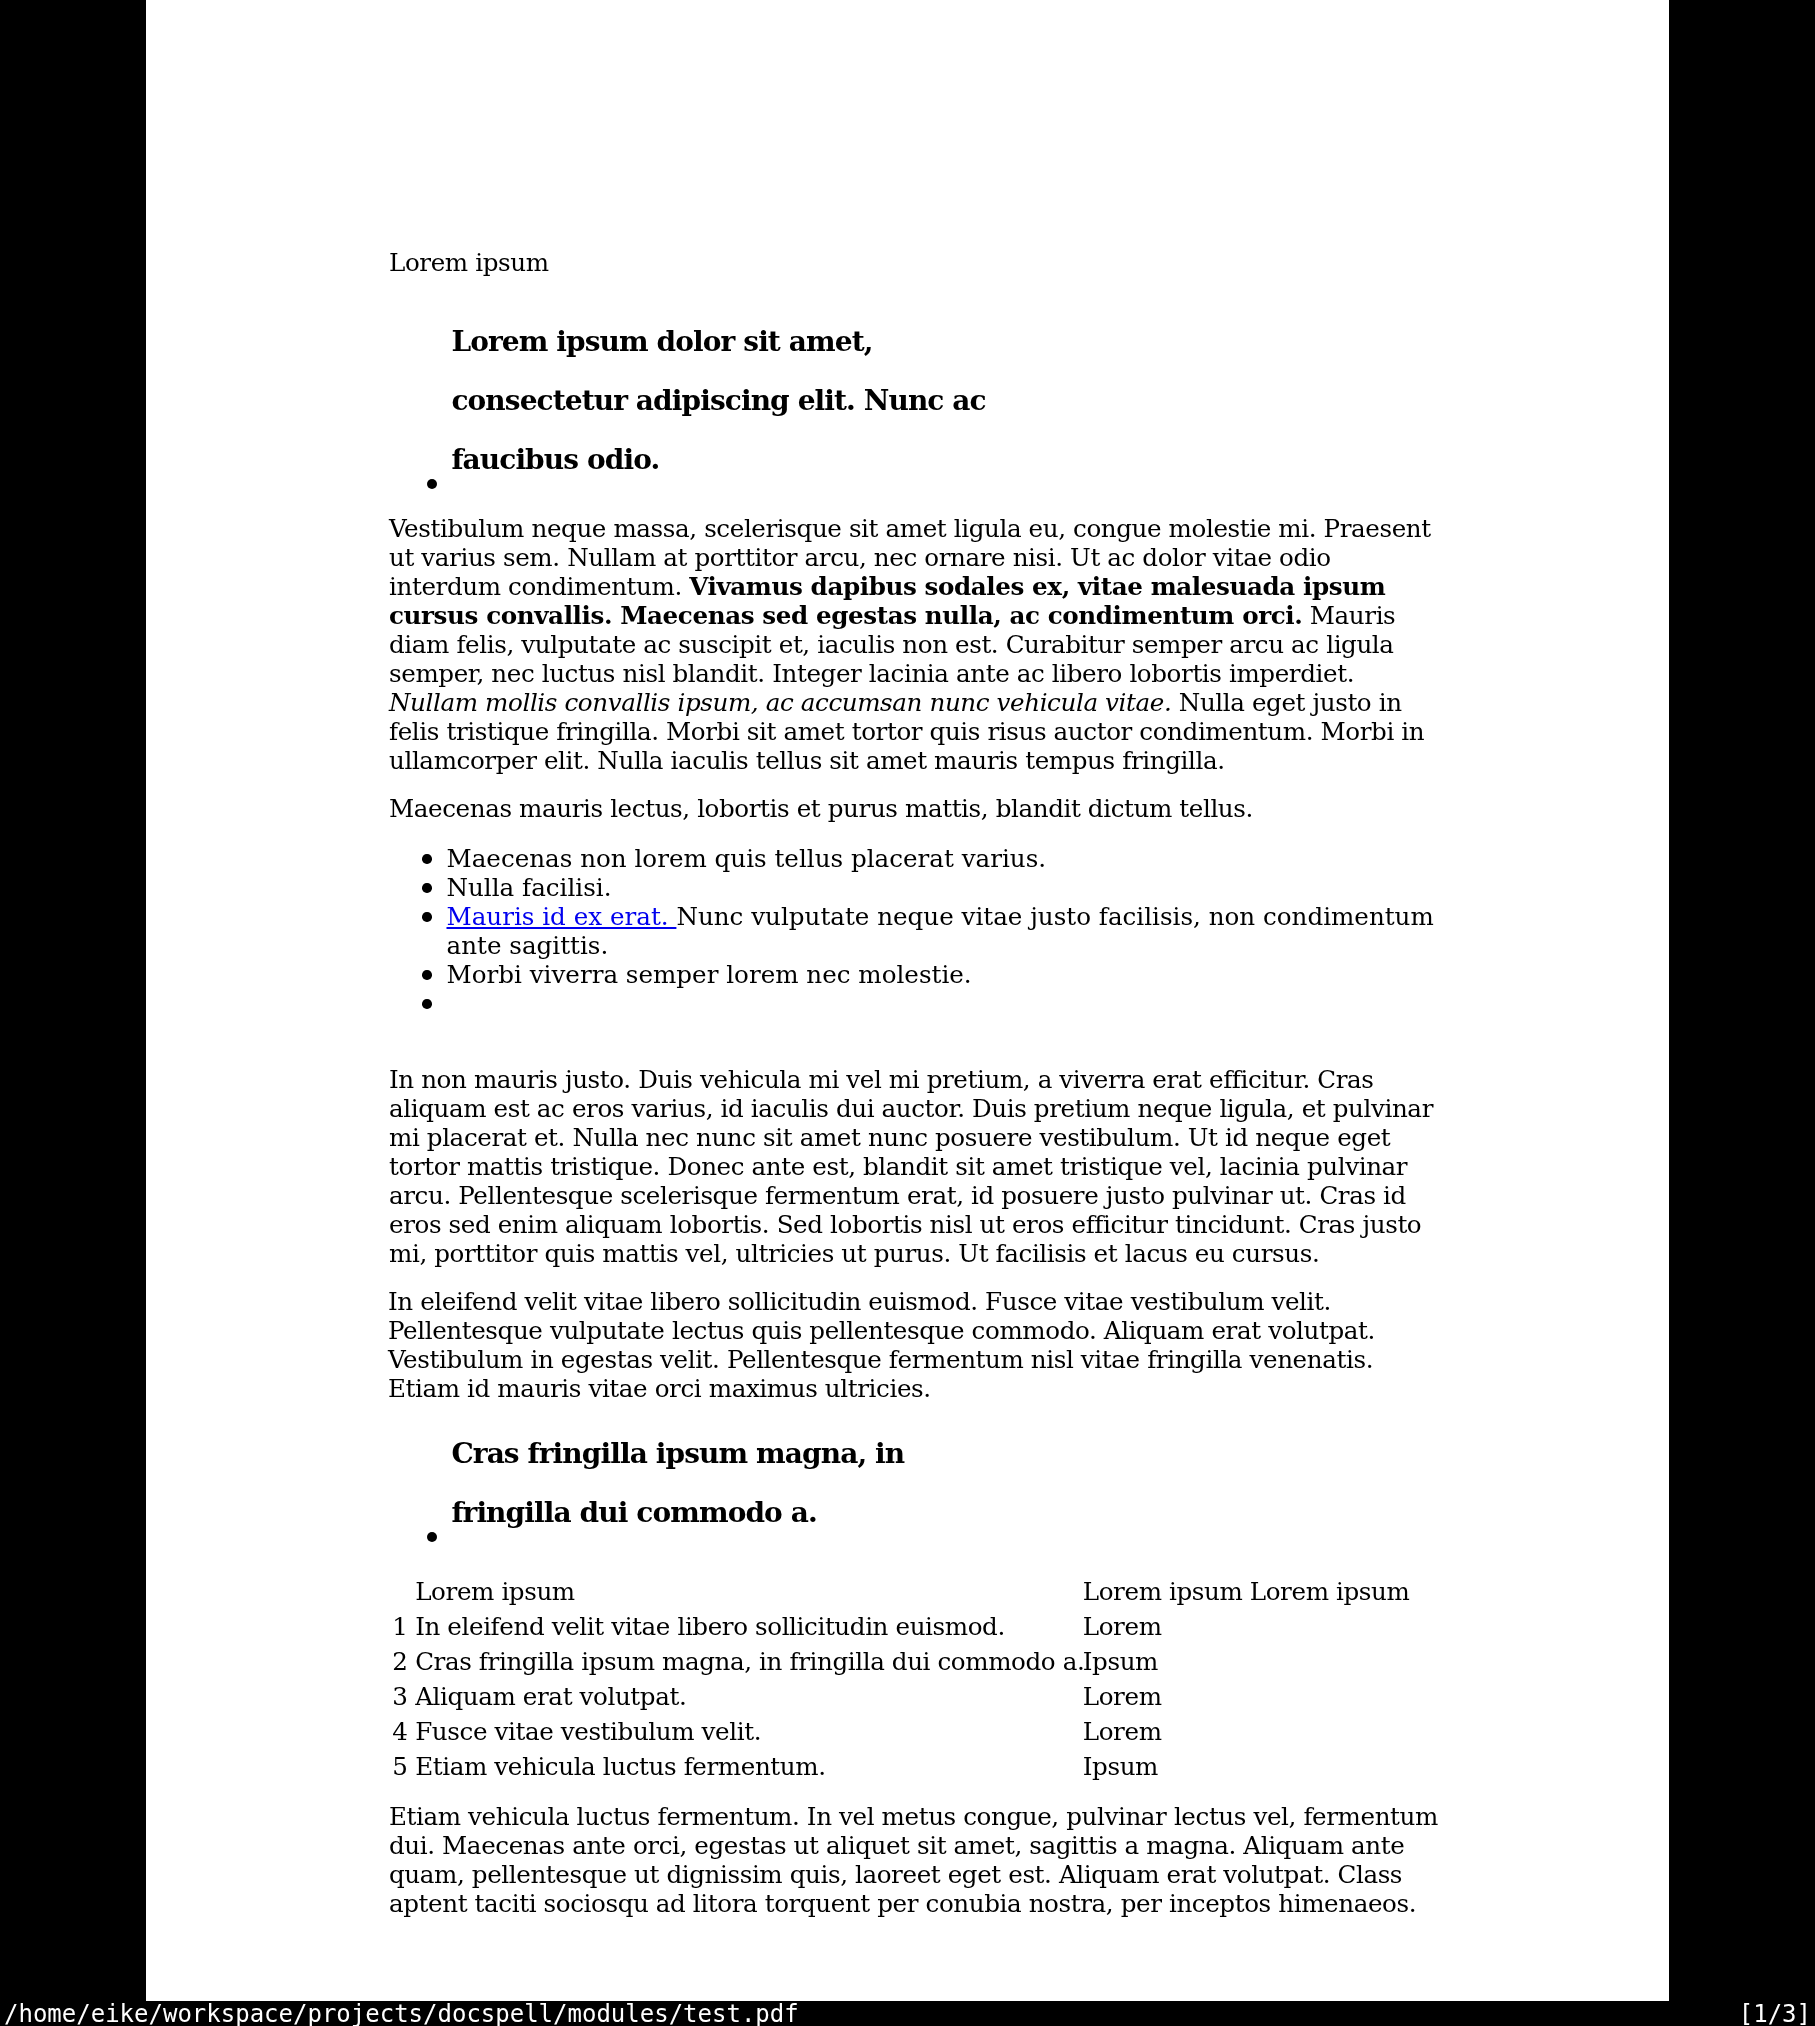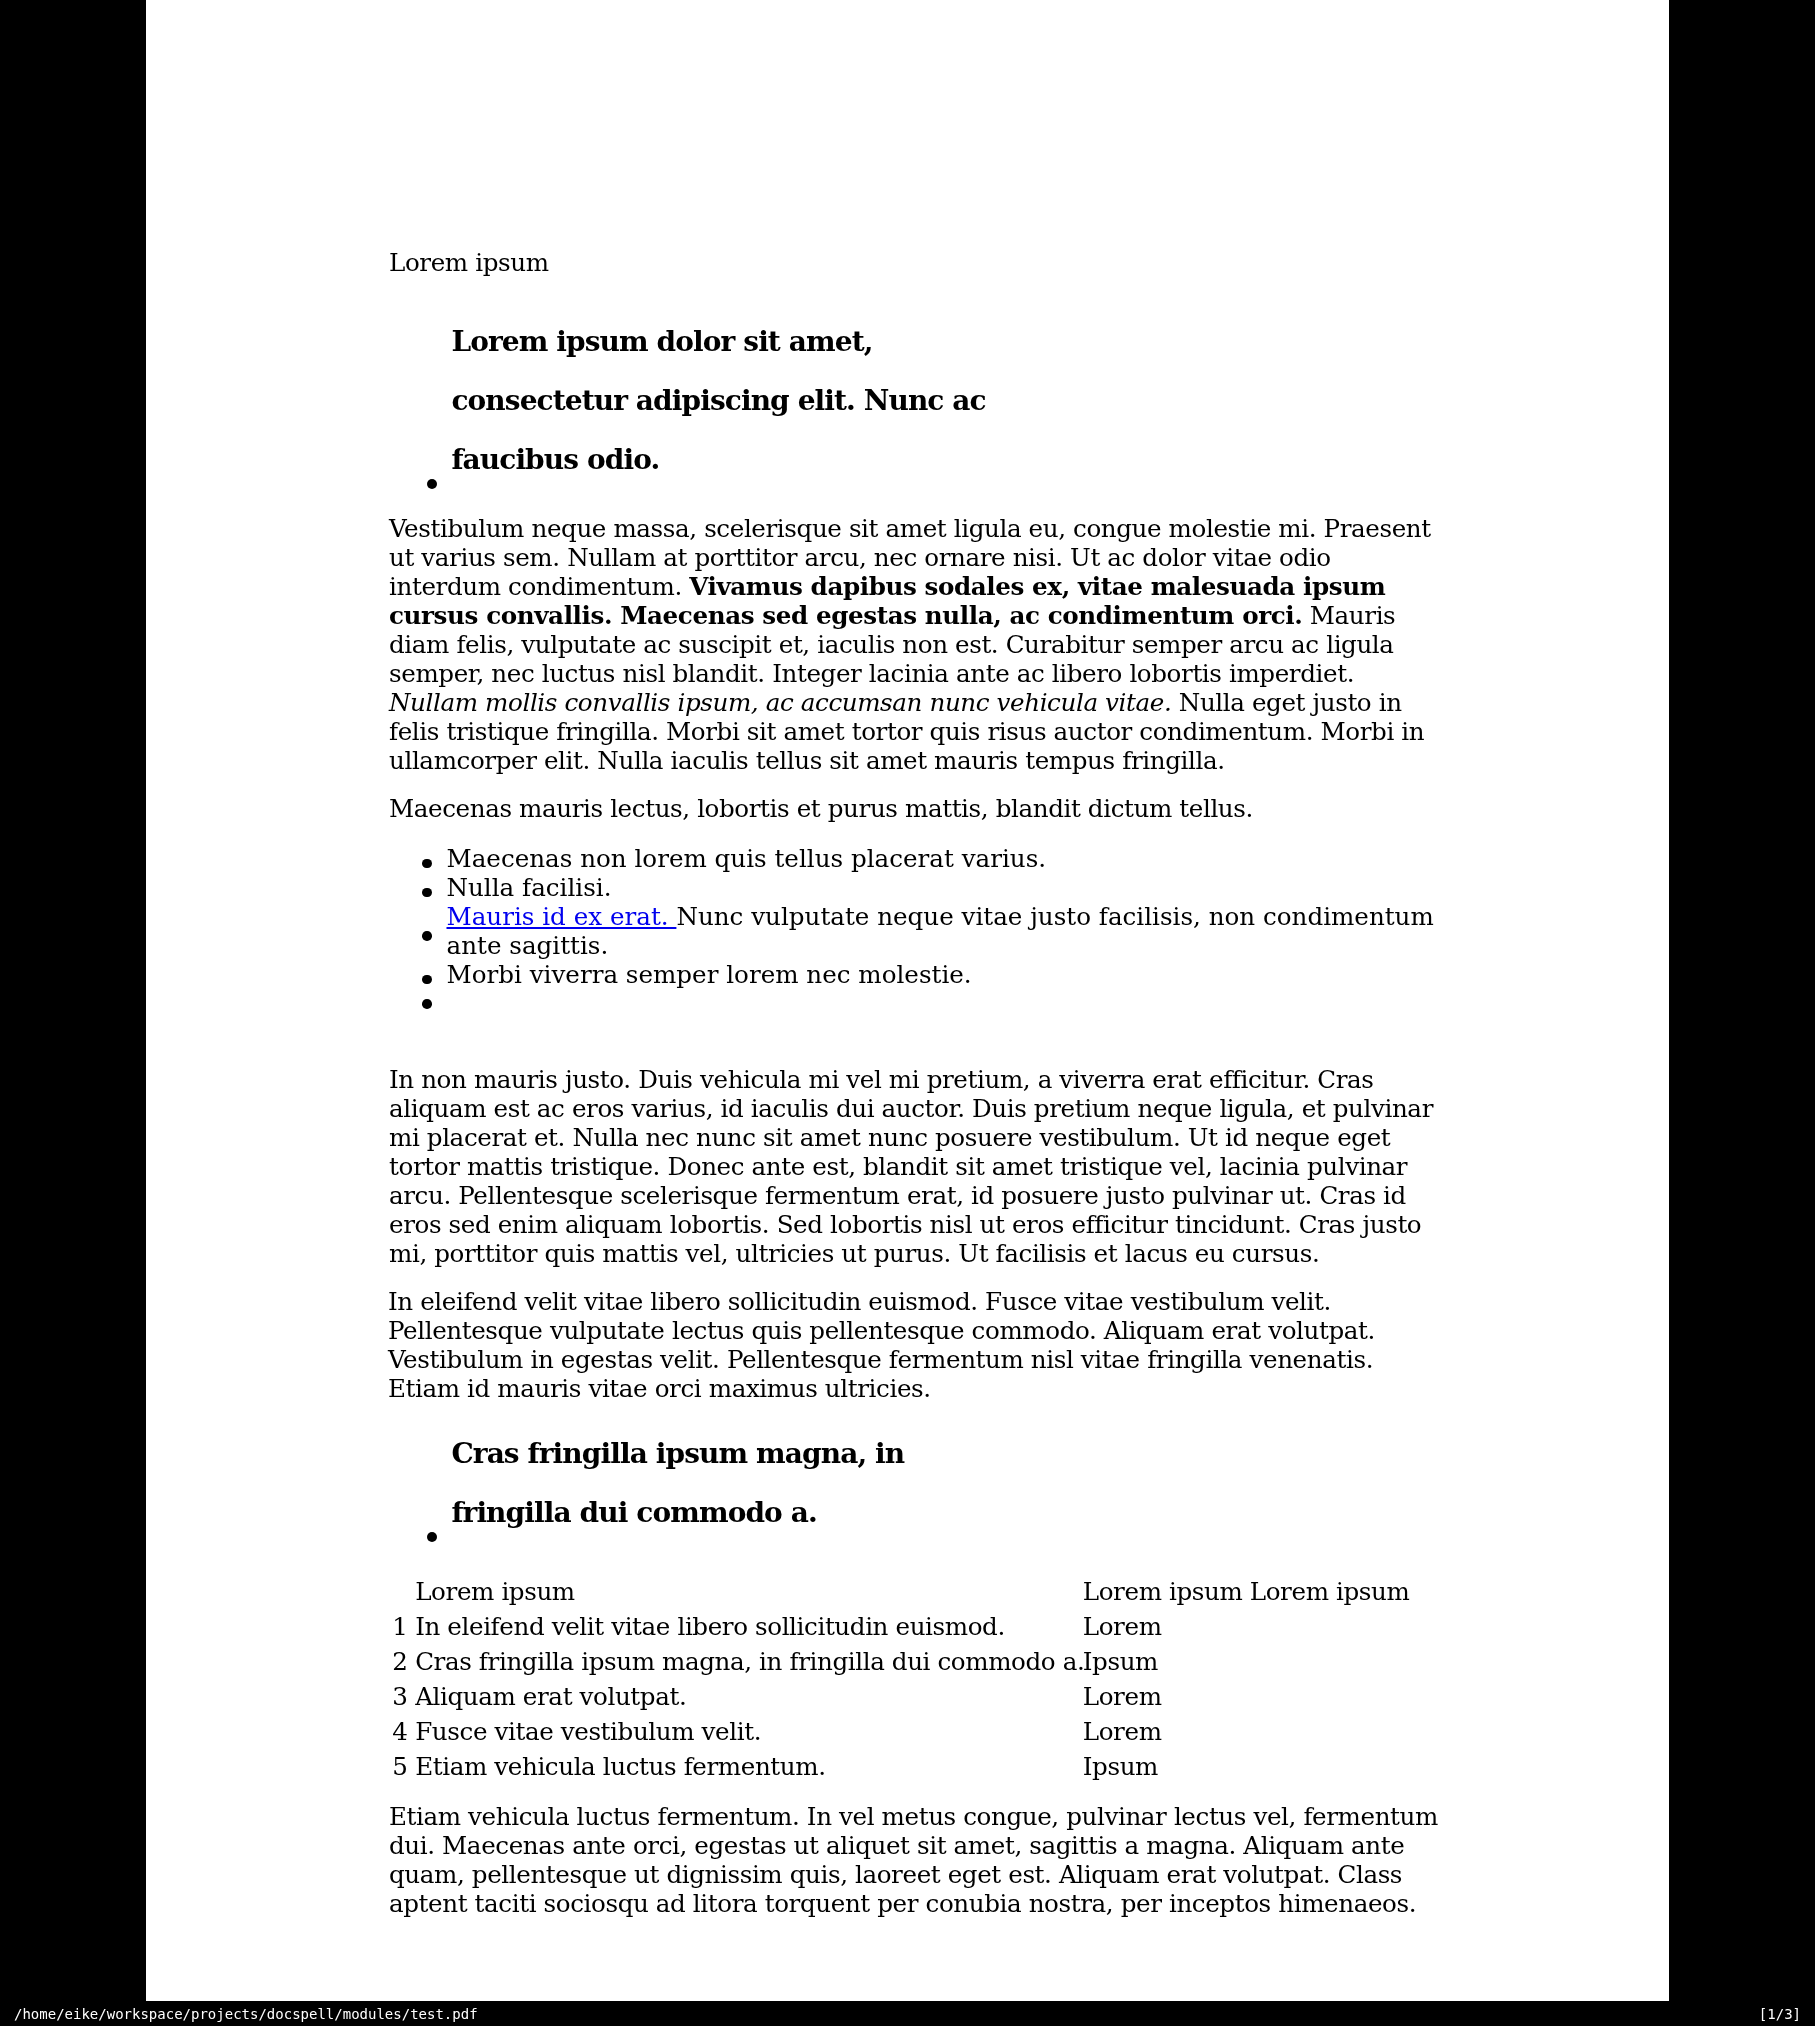--- a/index.html
+++ b/index.html
@@ -53,21 +53,21 @@
   .para-2 { left: 243px; top: 1065px; width: 1192px; }
   .para-3 { left: 242px; top: 1287px; width: 1192px; }
   .para-4 { left: 243px; top: 1802px; width: 1192px; }
 
   .bullet-list {
     position: absolute;
     left: 276px; top: 844px;
     width: 1155px;
     list-style: none; margin: 0; padding: 0;
   }
-  .bullet-list li { display: flex; align-items: center; }
+  .bullet-list li { display: flex; align-items: flex-start; }
   .bullet-list .lbullet {
     flex: none;
     width: 9.5px; height: 9.5px;
     border-radius: 50%;
     background: #000;
     margin-top: 10.4px;
     margin-right: 15px;
   }
   .bullet-list .li-text { white-space: pre-line; }
 
@@ -85,25 +85,25 @@
   .data-table .num { text-align: right; }
 
   
   .statusbar {
     position: absolute;
     left: 0; bottom: 0;
     width: 100%; height: 24.6px;
     background: var(--statusbar_bg, #000);
     color: var(--statusbar_text, #fff);
     font-family: "DejaVu Sans Mono", monospace;
-    font-size: 14px;
+    font-size: 24px;
     display: flex;
     align-items: center;
     justify-content: space-between;
-    padding: 0 14px;
+    padding: 0 4px;
     box-sizing: border-box;
   }
 </style>
 </head>
 <body>
 
 <div class="viewport">
 
   <div class="page">
 

